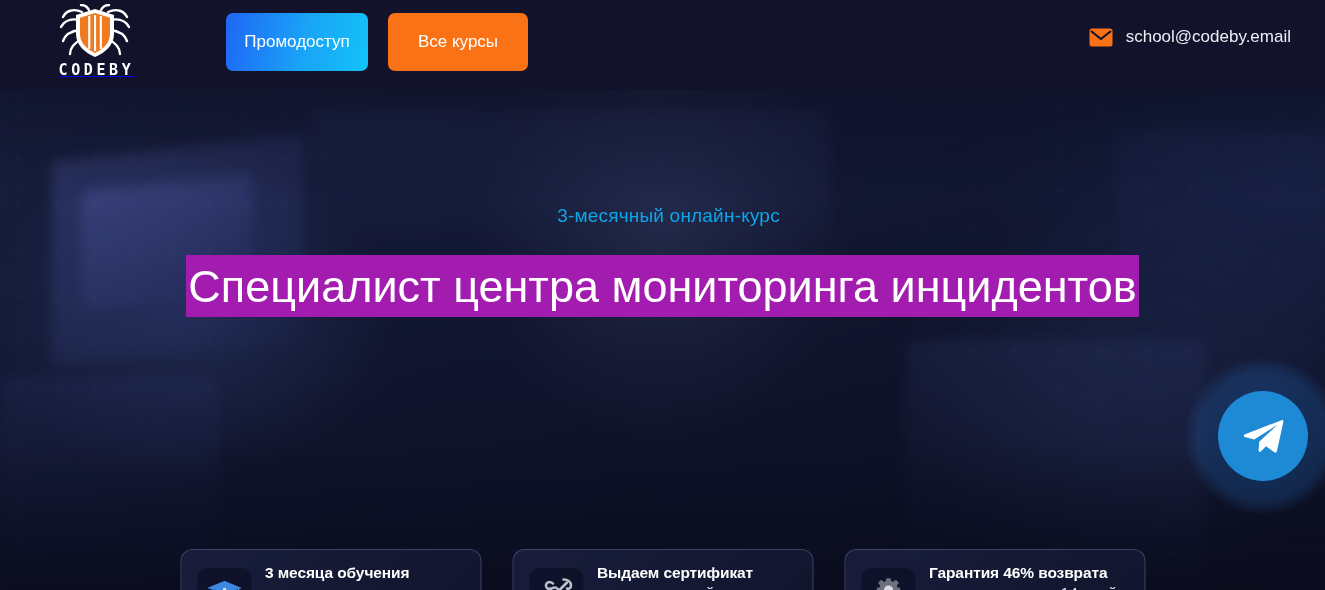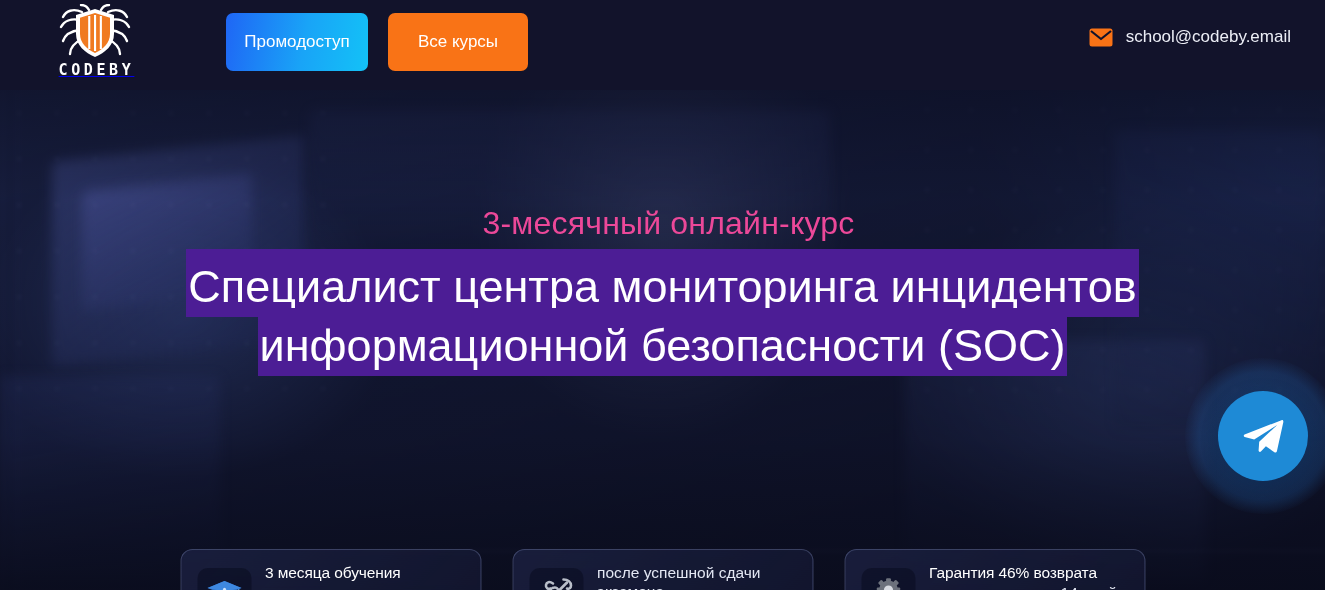--- a/index.html
+++ b/index.html
@@ -176,42 +176,42 @@
   .hero-content {
     position: absolute;
     inset: 0;
     z-index: 10;
     text-align: center;
   }
 
   .kicker {
     position: absolute;
     top: 115px; left: 0; width: 100%;
-    font-size: 32px;
-    color: #ec4899;
+    font-size: 19px;
+    color: #0ea5e9;
     letter-spacing: 0.2px;
     padding-left: 12px;
   }
 
   .headline {
     position: absolute;
     top: 167px; left: 50%;
     transform: translateX(-50%);
     width: 1140px;
     font-size: 45px;
     font-weight: 400;
     line-height: 59px;
     color: #ffffff;
   }
   .hl-line { display: block; }
   .hl-line > span {
-    background: #4c1d95;
+    background: #a21caf;
     box-decoration-break: clone;
     -webkit-box-decoration-break: clone;
-    padding: 12px 2px 5px;
+    padding: 6px 2px 5px;
   }
 
   .subhead {
     position: absolute;
     top: 408px; left: 0; width: 100%;
     font-size: 24px;
     color: #f1f3fa;
   }
 
   
@@ -242,21 +242,21 @@
     border-radius: 10px;
     background: rgba(12,15,35,0.68);
     display: flex;
     align-items: center;
     justify-content: center;
     margin-top: 5px;
   }
   .card-text { color: #e8ebf5; }
   .card-title {
     font-size: 15.5px;
-    font-weight: 400;
+    font-weight: 700;
     color: #ffffff;
     line-height: 19px;
     margin-bottom: 1px;
     letter-spacing: -0.1px;
   }
   .card-desc {
     font-size: 15.5px;
     line-height: 19px;
     color: #e3e7f3;
   }
@@ -350,21 +350,20 @@
     <div class="dots-r"></div>
     <div class="bottom-bars"></div>
     <div class="hero-shade"></div>
 
     <div class="hero-content">
 
       <div class="kicker">3-месячный онлайн-курс</div>
 
       <h1 class="headline">
         <span class="hl-line"><span>Специалист центра мониторинга инцидентов</span></span>
-        <span class="hl-line"><span>информационной безопасности (SOC)</span></span>
       </h1>
 
 
       <div class="cards">
 
         <div class="card">
           <div class="card-icon">
             <svg width="38" height="34" viewBox="0 0 38 34" aria-hidden="true">
               <path d="M19 3 L36 10 L19 17 L2 10 Z" fill="#2f6fc4"></path>
               <path d="M19 3 L36 10 L19 13.8 L2 10 Z" fill="#3e88e0"></path>
@@ -388,20 +387,21 @@
                 <path d="M29.5 5.5 L8.5 26.5"></path>
                 <path d="M26 2.5 C30.5 2.5, 33.5 5, 33.5 8.5 C33.5 11, 31.5 12.5, 29.5 11.5"></path>
                 <path d="M11.5 32.5 C7 32.5, 4 30, 4 26.5 C4 24, 6 22.5, 8 23.5"></path>
                 <path d="M15.5 6.5 C12 4, 9 5, 8.5 8 C8 11, 10.5 12.5, 13 11.5"></path>
                 <path d="M13.5 12 C11 15, 12.5 18.5, 15.5 18"></path>
                 <path d="M15 11 C18.5 9.5, 21 11.5, 20.5 14"></path>
               </g>
             </svg>
           </div>
           <div class="card-text">
+            <div class="card-title">Выдаем сертификат</div>
             <div class="card-desc">после успешной сдачи экзамена</div>
           </div>
         </div>
 
         <div class="card">
           <div class="card-icon">
             <svg width="38" height="36" viewBox="0 0 38 36" aria-hidden="true">
               <g fill="#6c717c">
                 <circle cx="19" cy="13" r="9.5"></circle>
                 <rect x="16.6" y="1.3" width="4.8" height="5" rx="1"></rect>

